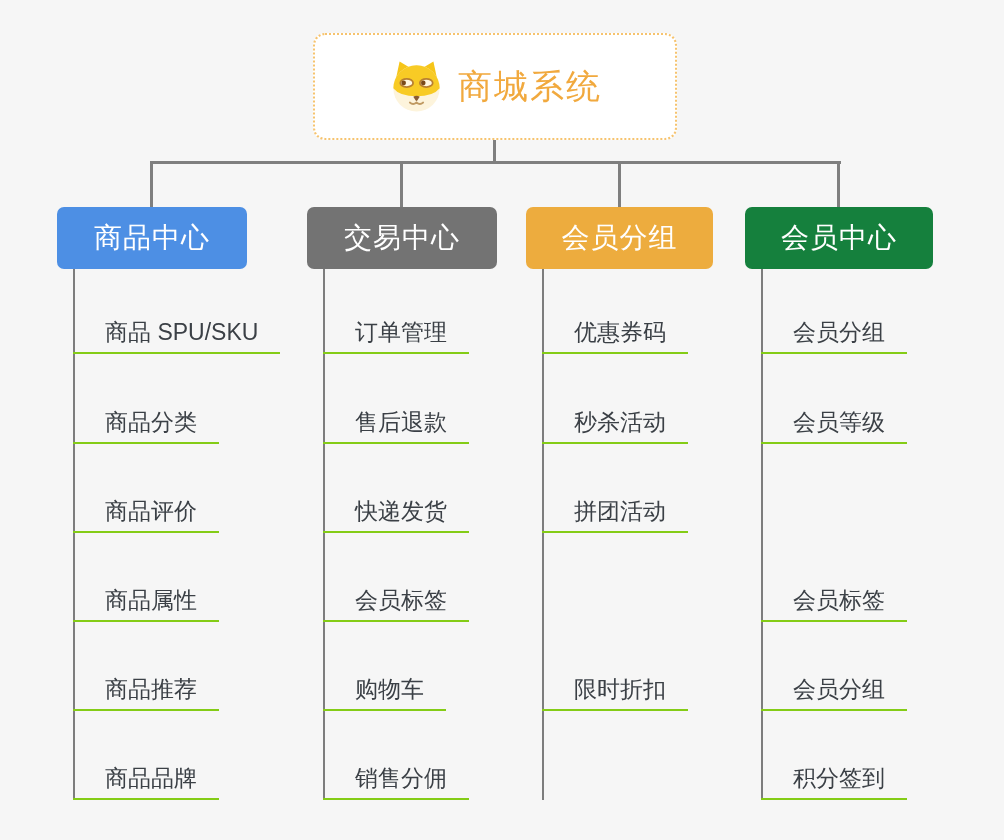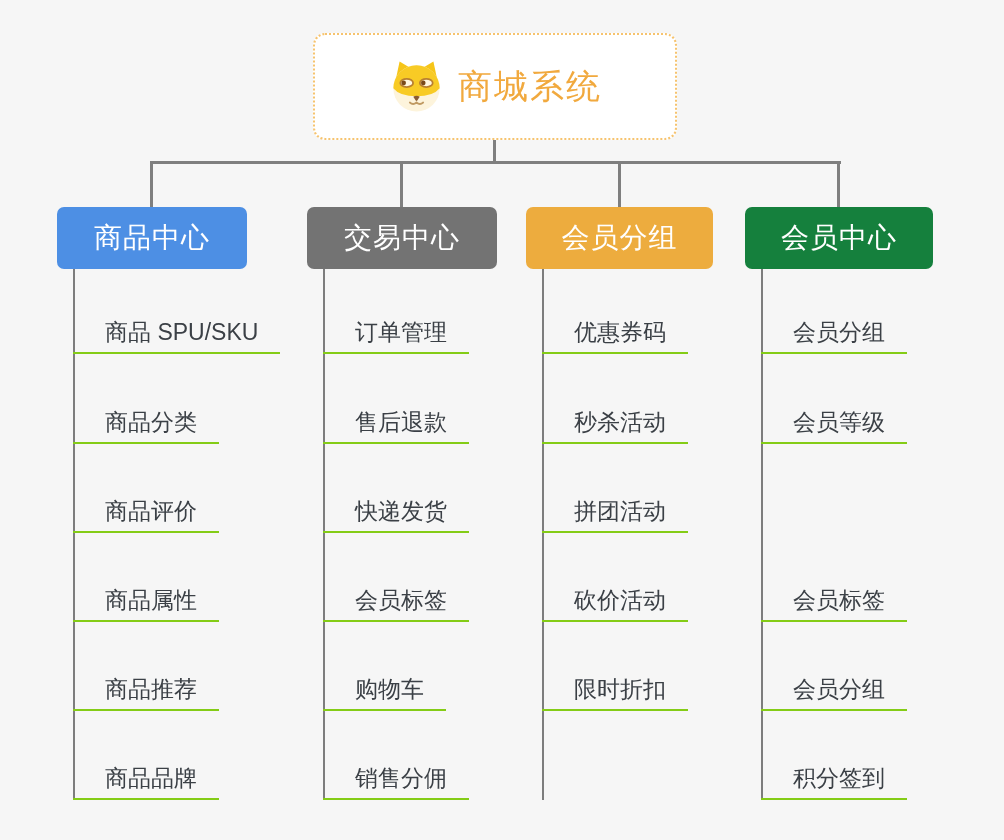--- a/index.html
+++ b/index.html
@@ -89,21 +89,20 @@
   </div>
 
   <div class="col c2">
     <div class="hdr">
         <span>会员分组</span>
       </div>
     <div class="stem"></div>
     <div class="item i0"><span>优惠券码</span></div>
     <div class="item i1"><span>秒杀活动</span></div>
     <div class="item i2"><span>拼团活动</span></div>
-    <div class="item i3"><span>砍价活动</span></div>
     <div class="item i4"><span>限时折扣</span></div>
   </div>
 
   <div class="col c3">
     <div class="hdr">
         <span>会员中心</span>
       </div>
     <div class="stem"></div>
     <div class="item i0"><span>会员分组</span></div>
     <div class="item i1"><span>会员等级</span></div>

